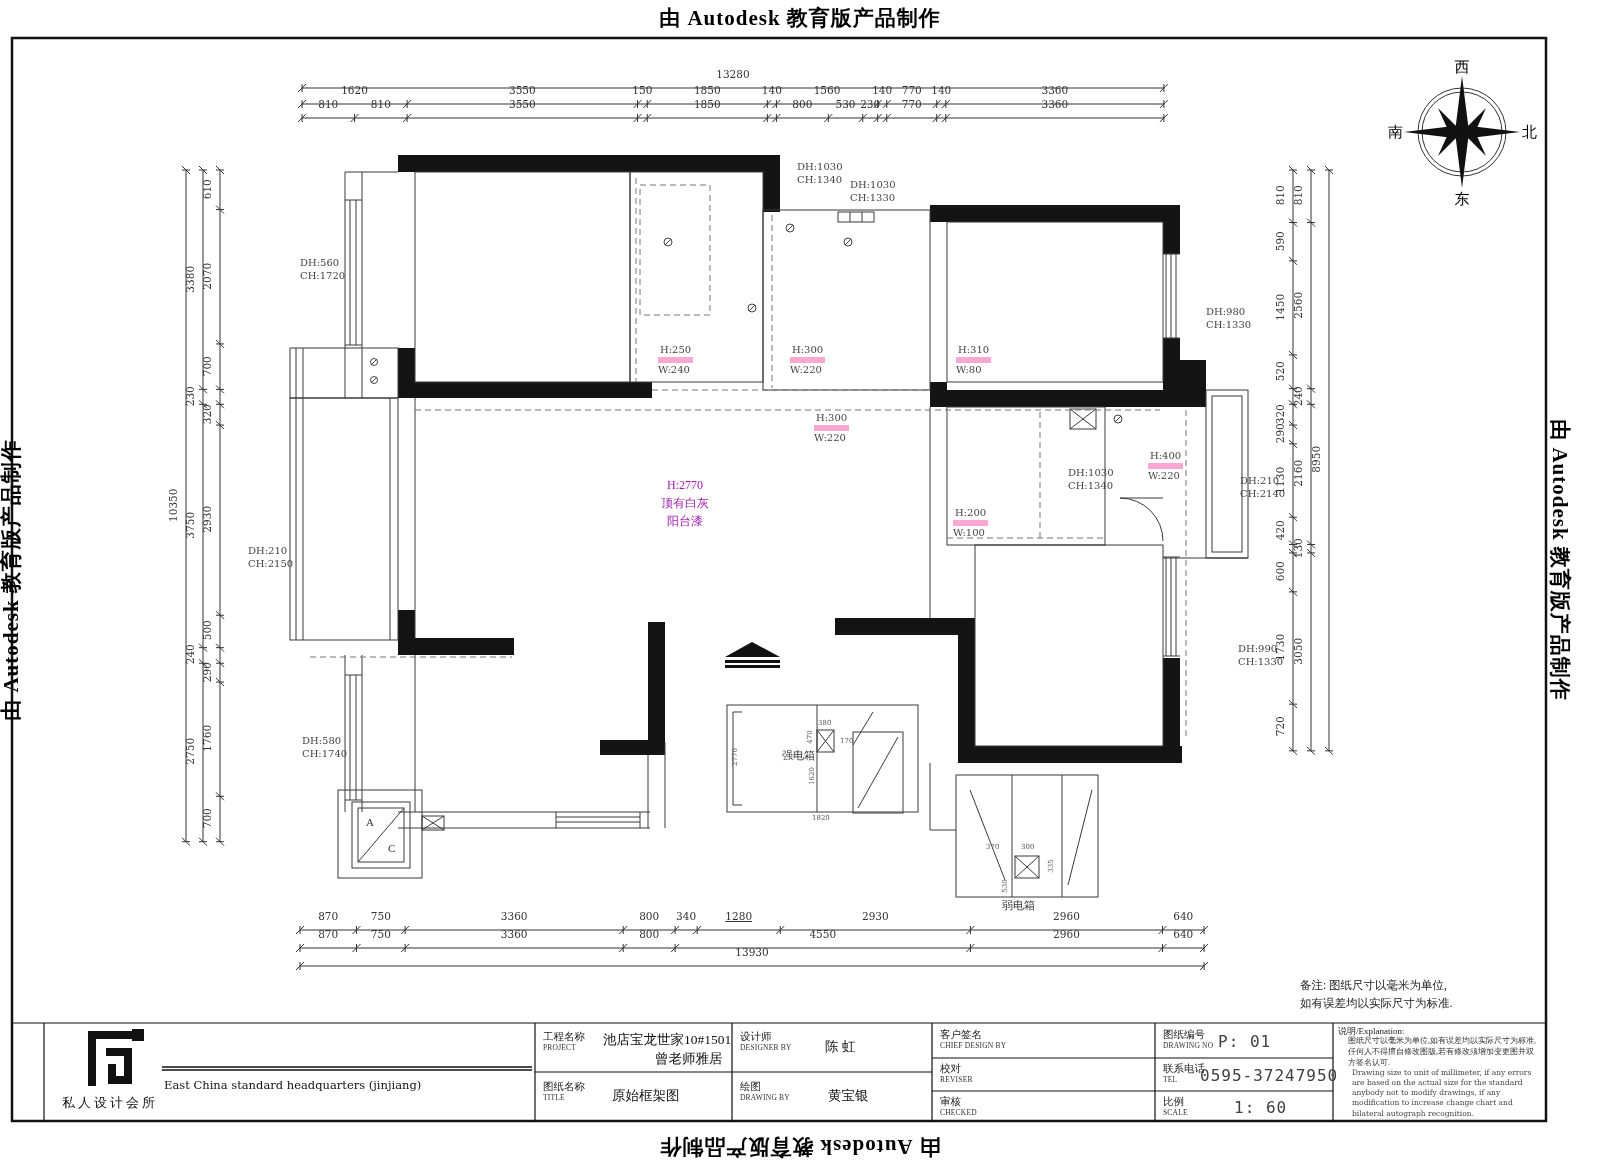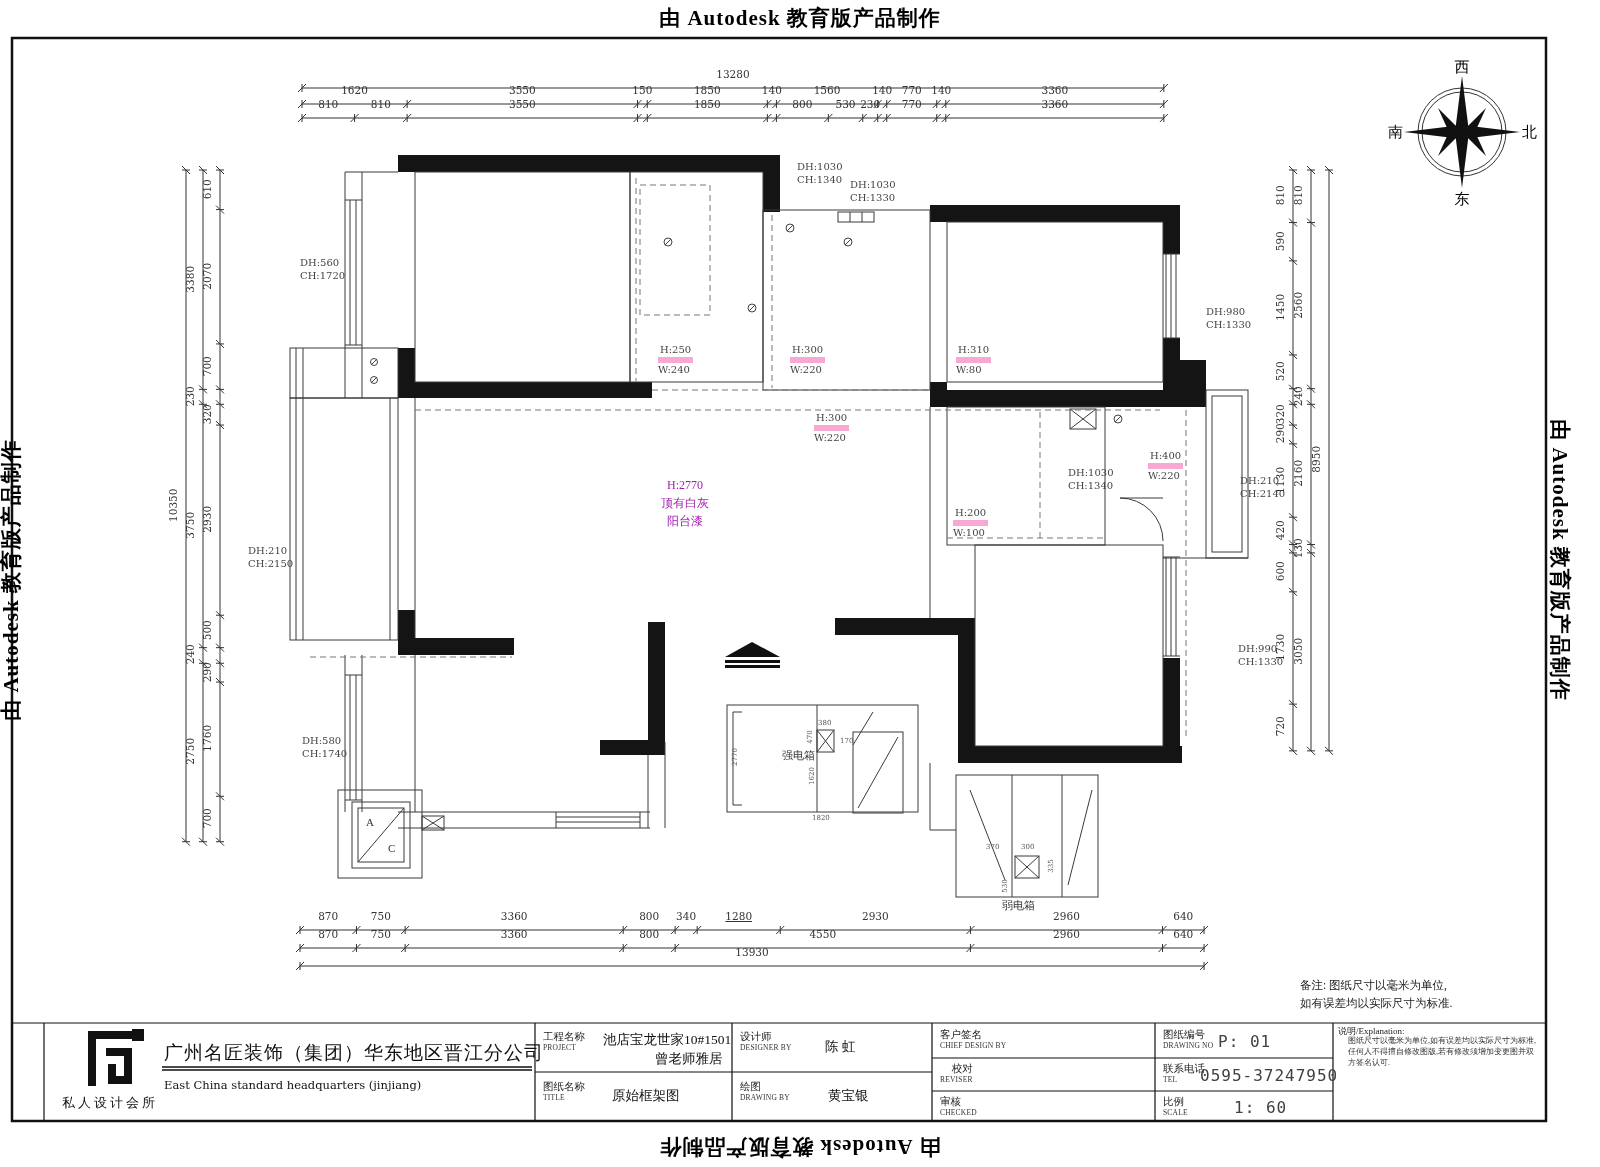--- a/index.html
+++ b/index.html
@@ -409,21 +409,20 @@
   <div class="abs boxlabel" style="left:1002px;top:898px;">弱电箱</div>
   <div class="abs ac-letter" style="left:366px;top:816px;">A</div>
   <div class="abs ac-letter" style="left:388px;top:842px;">C</div>
 
   <div class="abs note" style="left:1300px;top:976px;">
     <div>备注: 图纸尺寸以毫米为单位,</div>
     <div>如有误差均以实际尺寸为标准.</div>
   </div>
 
   <div class="abs logo-caption" style="left:62px;top:1094px;">私人设计会所</div>
-  <div class="abs company-cn" style="left:164px;top:1040px;">广州名匠装饰（集团）华东地区晋江分公司</div>
   <div class="abs company-en" style="left:164px;top:1078px;">East China standard headquarters (jinjiang)</div>
 
   <div class="abs tb-label" style="left:543px;top:1030px;">
     <span class="cn">工程名称</span>
       <span class="en">PROJECT</span>
   </div>
   <div class="abs tb-value" style="left:603px;top:1031px;">池店宝龙世家10#1501</div>
   <div class="abs tb-value" style="left:655px;top:1050px;">曾老师雅居</div>
 
   <div class="abs tb-label" style="left:543px;top:1080px;">
@@ -441,21 +440,21 @@
   <div class="abs tb-label" style="left:740px;top:1080px;">
     <span class="cn">绘图</span>
       <span class="en">DRAWING BY</span>
   </div>
   <div class="abs tb-value" style="left:828px;top:1087px;">黄宝银</div>
 
   <div class="abs tb-label" style="left:940px;top:1028px;">
     <span class="cn">客户签名</span>
       <span class="en">CHIEF DESIGN BY</span>
   </div>
-  <div class="abs tb-label" style="left:940px;top:1062px;text-align:right;">
+  <div class="abs tb-label" style="left:940px;top:1062px;">
     <span class="cn">校对</span>
       <span class="en">REVISER</span>
   </div>
   <div class="abs tb-label" style="left:940px;top:1095px;">
     <span class="cn">审核</span>
       <span class="en">CHECKED</span>
   </div>
 
   <div class="abs tb-label" style="left:1163px;top:1028px;">
     <span class="cn">图纸编号</span>
@@ -470,20 +469,21 @@
   <div class="abs tb-cad" style="left:1200px;top:1066px;">0595-37247950</div>
 
   <div class="abs tb-label" style="left:1163px;top:1095px;">
     <span class="cn">比例</span>
       <span class="en">SCALE</span>
   </div>
   <div class="abs tb-cad" style="left:1218px;top:1098px;margin-left:16px;">1: 60</div>
 
   <div class="abs tb-label" style="left:1338px;top:1026px;">说明/Explanation:</div>
   <div class="abs expl" style="left:1348px;top:1036px;width:192px;">图纸尺寸以毫米为单位,如有误差均以实际尺寸为标准,任何人不得擅自修改图版,若有修改须增加变更图并双方签名认可.</div>
+  <div class="abs expl-en" style="left:1352px;top:1068px;width:188px;">Drawing size to unit of millimeter, if any errors are based on the actual size for the standard anybody not to modify drawings, if any modification to increase change chart and bilateral autograph recognition.</div>
 
   <div id="labels">
       <div class="dim-label" style="left: 698.936px; top: 69px; width: 68px;">13280</div>
       <div class="dim-label" style="left: 320.569px; top: 85px; width: 68px;">1620</div>
       <div class="dim-label" style="left: 488.336px; top: 85px; width: 68px;">3550</div>
       <div class="dim-label" style="left: 608.4px; top: 85px; width: 68px;">150</div>
       <div class="dim-label" style="left: 673.301px; top: 85px; width: 68px;">1850</div>
       <div class="dim-label" style="left: 737.876px; top: 85px; width: 68px;">140</div>
       <div class="dim-label" style="left: 793.041px; top: 85px; width: 68px;">1560</div>
       <div class="dim-label" style="left: 848.206px; top: 85px; width: 68px;">140</div>

